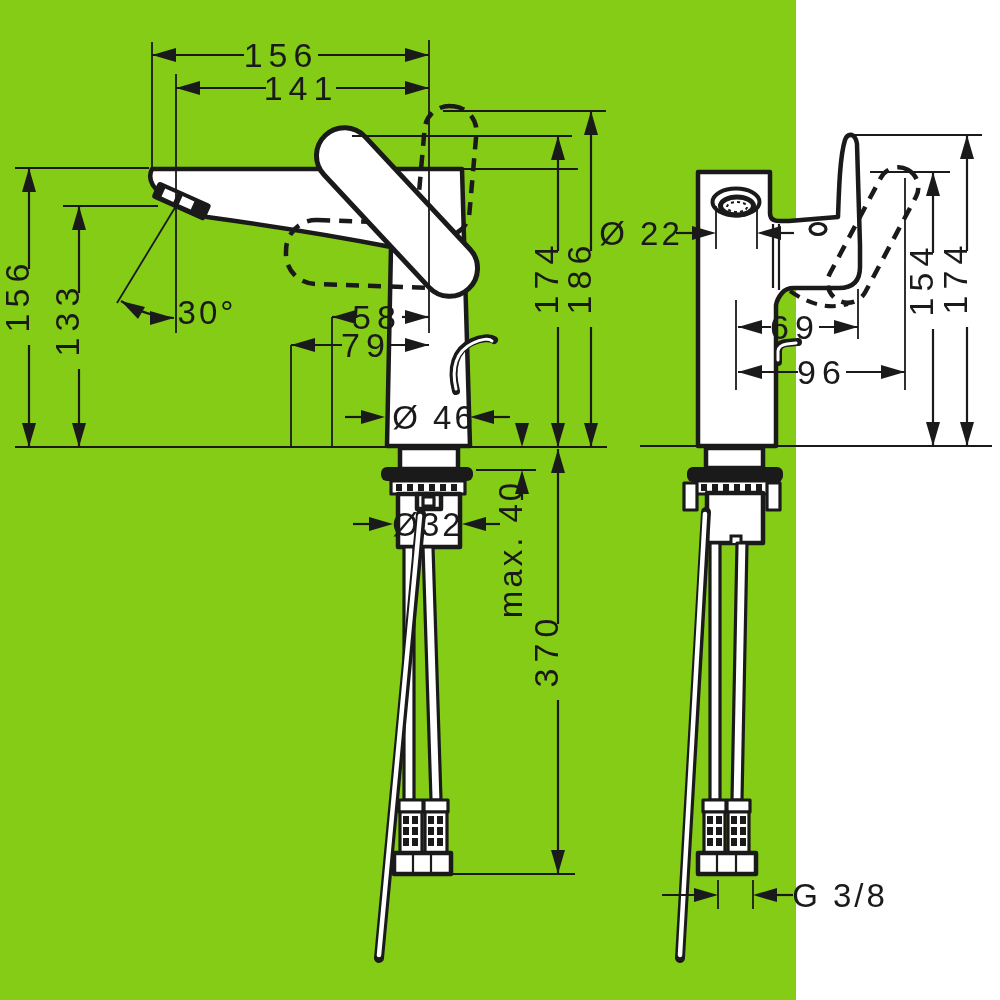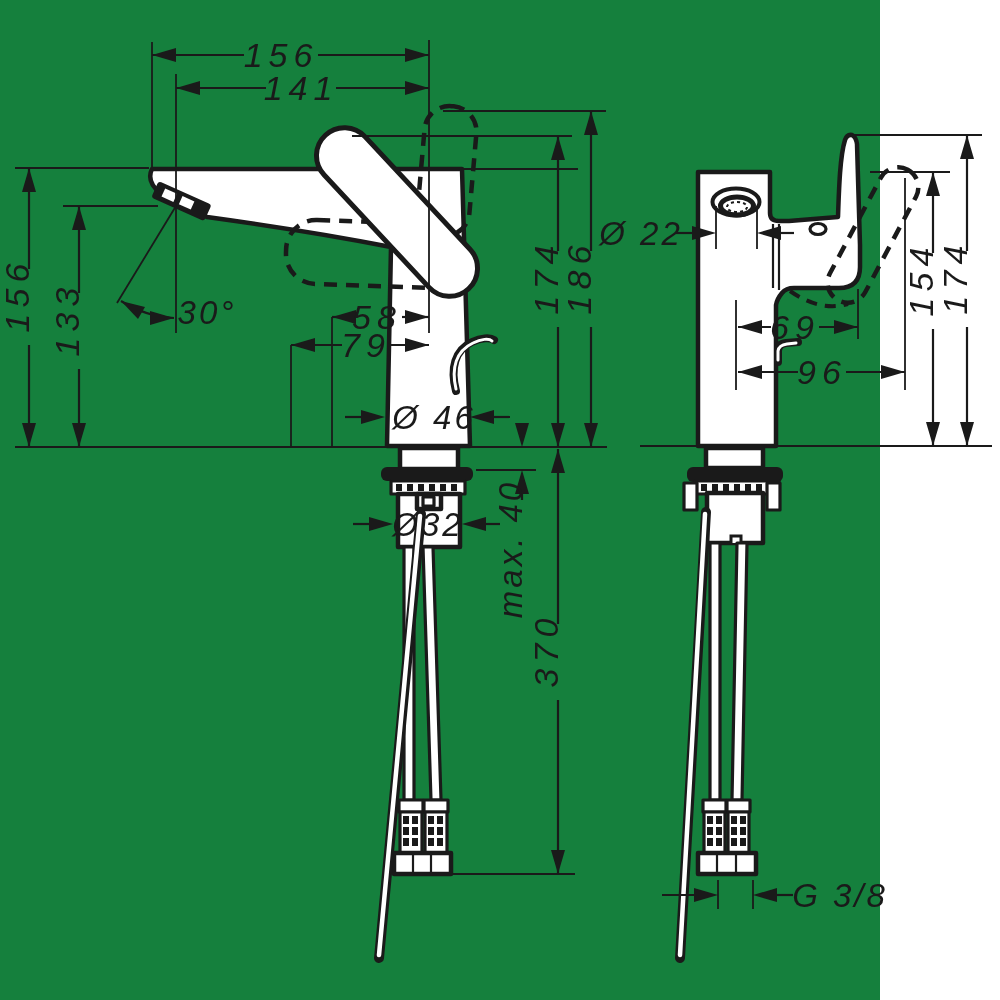--- a/index.html
+++ b/index.html
@@ -1,16 +1,16 @@
 <!DOCTYPE html>
 <html><head>
 <meta charset="utf-8">
 <style>
   html,body{margin:0;padding:0;background:#fff;}
-  .page{width:880px;height:1000px;background:#15803d;position:relative;font-style:italic;}
+  .page{width:796px;height:1000px;background:#84cc16;position:relative;}
   svg{display:block;}
   .outline{fill:#ffffff;stroke:#1a1a1a;stroke-width:4.5;stroke-linejoin:round;}
   .outline-thin{fill:#ffffff;stroke:#1a1a1a;stroke-width:3.2;stroke-linejoin:round;}
   .black{fill:#1a1a1a;stroke:none;}
   .dashed{fill:none;stroke:#1a1a1a;stroke-width:4.5;stroke-dasharray:13 9;stroke-linejoin:round;}
   .dashed-t{fill:none;stroke:#1a1a1a;stroke-width:4;stroke-dasharray:11 8;}
   .thin{fill:none;stroke:#1a1a1a;stroke-width:1.8;}
   .dim{fill:none;stroke:#1a1a1a;stroke-width:2.2;}
   .arr{fill:#1a1a1a;stroke:none;}
   .rod{fill:none;stroke:#1a1a1a;stroke-width:10;stroke-linecap:round;}

